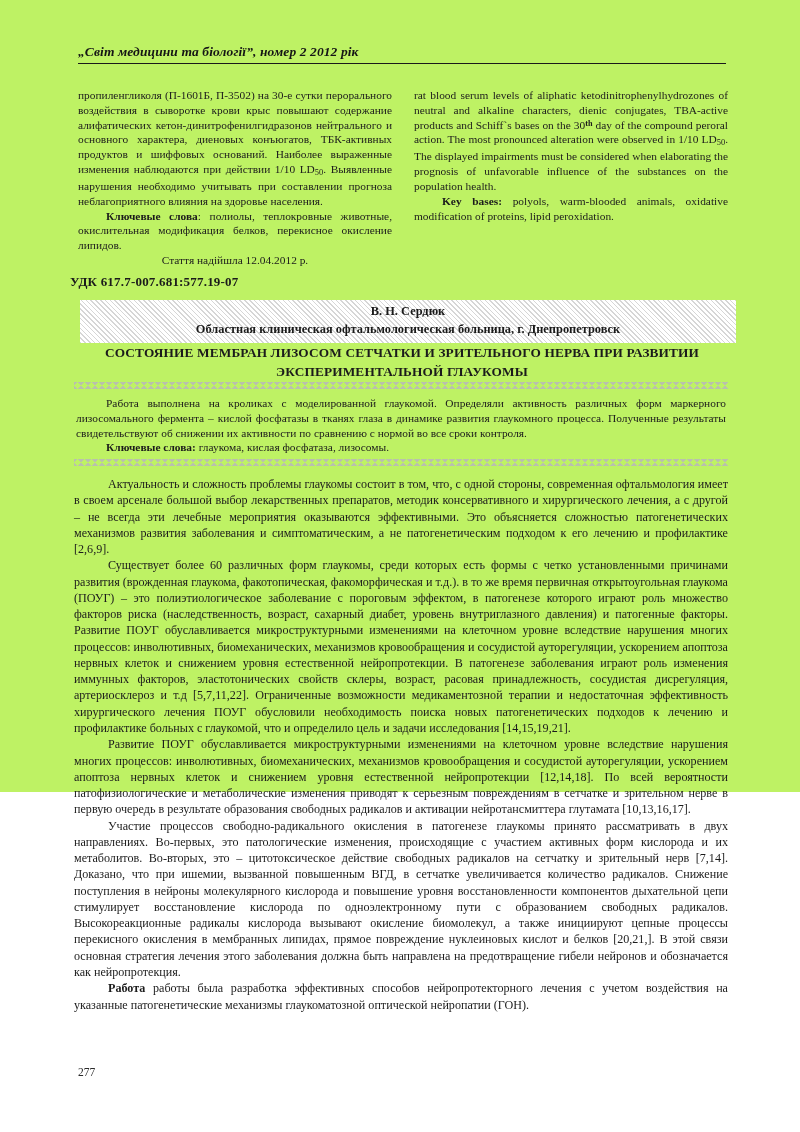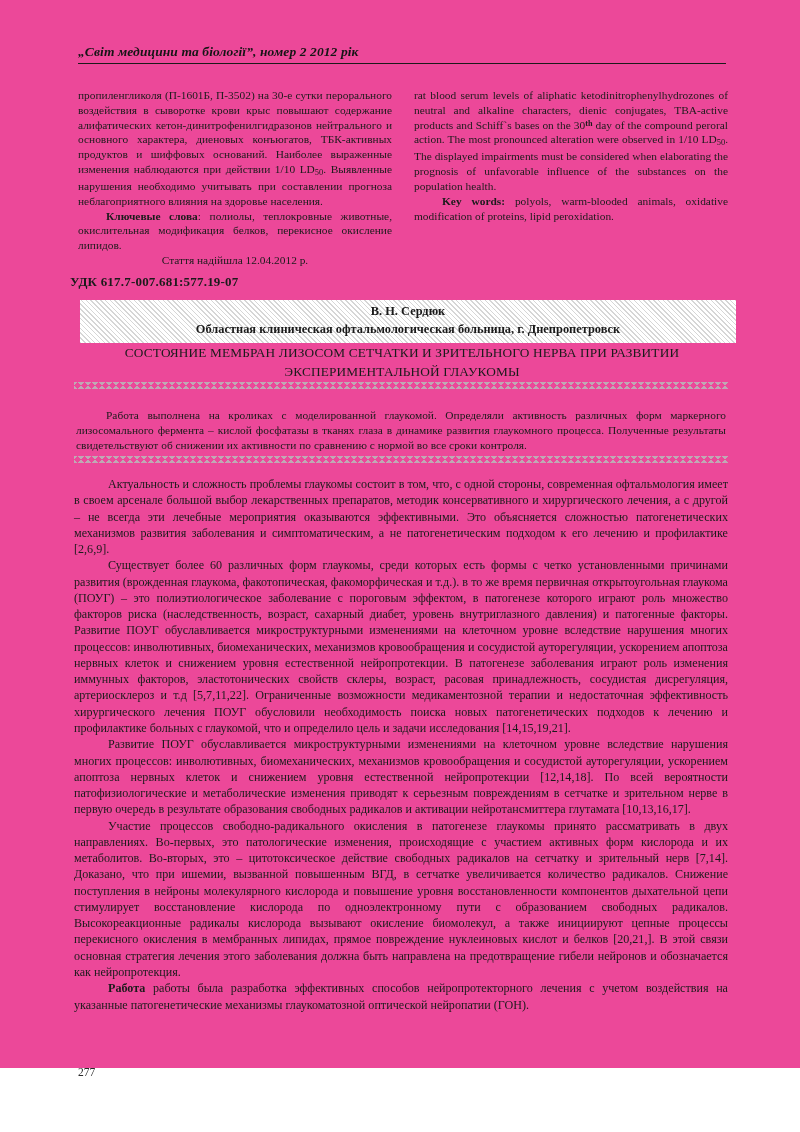--- a/index.html
+++ b/index.html
@@ -14,24 +14,24 @@
     font-family: "Liberation Serif", "DejaVu Serif", serif;
     color: #1b1b1b;
     position: relative;
     overflow: hidden;
   }
 
   .page {
     position: absolute;
     inset: 0;
     width: 800px;
-    height: 1068px;
+    height: 792px;
     box-sizing: border-box;
     padding: 8px;
-    background: #ec4899;
+    background: #bef264;
   }
 
   
   .running-head {
     position: absolute;
     left: 78px;
     top: 44px;
     width: 648px;
   }
   .running-head .rh-text {
@@ -129,21 +129,21 @@
     line-height: 1.45;
   }
 
   
   .article-title {
     position: absolute;
     left: 78px;
     top: 344px;
     width: 648px;
     text-align: center;
-    font-weight: normal;
+    font-weight: bold;
     font-size: 13.3px;
     line-height: 1.42;
     letter-spacing: 0.15px;
   }
 
   
   .abstract {
     position: absolute;
     left: 74px;
     top: 382px;
@@ -166,21 +166,20 @@
     padding: 7px 2px 4px 2px;
     font-size: 11.4px;
     line-height: 1.30;
     text-align: justify;
   }
   .abstract-body p {
     margin: 0;
   }
   .abstract-body p.indent {
     text-indent: 30px;
-    margin-top: 12px;
   }
 
   
   .body-text {
     position: absolute;
     left: 74px;
     top: 476px;
     width: 654px;
     font-size: 12.1px;
     line-height: 1.345;
@@ -216,41 +215,42 @@
   <div class="top-cols">
 
     <div class="col">
       <p><span>пропиленгликоля (П-1601Б, П-3502) на 30-е сутки перорального воздействия в сыворотке крови крыс повышают содержание алифатических  кетон-динитрофенилгидразонов нейтрального и основного характера, диеновых конъюгатов, ТБК-активных продуктов и шиффовых оснований. Наиболее выраженные изменения наблюдаются при действии 1/10 LD</span><sub class="smallnum">50</sub><span>. Выявленные нарушения необходимо учитывать при составлении прогноза неблагоприятного влияния на здоровье населения.</span></p>
       <p class="indent"><span class="kw-label">Ключевые слова</span><span>: полиолы, теплокровные животные, окислительная модификация белков, перекисное окисление липидов.</span></p>
       <p class="centered-line">Стаття надійшла 12.04.2012 р.</p>
     </div>
 
     <div class="col">
       <p><span>rat blood serum levels of aliphatic ketodinitrophenylhydrozones of neutral and alkaline characters, dienic conjugates, TBA-active products and Schiff`s bases on the 30</span><sup class="smallnum">th</sup><span> day of the compound peroral action. The most pronounced alteration were observed in 1/10 LD</span><sub class="smallnum">50</sub><span>. The displayed impairments must be considered when elaborating the prognosis of unfavorable influence of the substances on the population health.</span></p>
-      <p class="indent"><span class="kw-label">Key words:</span><span> polyols, warm-blooded animals, oxidative modification of proteins, lipid peroxidation.</span></p>
+      <p class="indent"><span class="kw-label">Key bases:</span><span> polyols, warm-blooded animals, oxidative modification of proteins, lipid peroxidation.</span></p>
     </div>
 
   </div>
 
   <div class="udk">УДК 617.7-007.681:577.19-07</div>
 
   <div class="author-band">
     <div class="author-name">В. Н. Сердюк</div>
     <div class="author-affil">Областная клиническая офтальмологическая больница, г. Днепропетровск</div>
   </div>
 
   <div class="article-title">
     <div>СОСТОЯНИЕ МЕМБРАН ЛИЗОСОМ СЕТЧАТКИ И ЗРИТЕЛЬНОГО НЕРВА ПРИ РАЗВИТИИ</div>
     <div>ЭКСПЕРИМЕНТАЛЬНОЙ ГЛАУКОМЫ</div>
   </div>
 
   <div class="abstract">
     <div class="zigzag"></div>
     <div class="abstract-body">
       <p class="indent">Работа выполнена на кроликах с моделированной глаукомой. Определяли активность различных форм маркерного лизосомального фермента – кислой фосфатазы в тканях глаза в динамике развития глаукомного процесса. Полученные результаты свидетельствуют об снижении их активности по сравнению с нормой во все сроки контроля.</p>
+      <p class="indent"><span class="kw-label">Ключевые слова:</span><span> глаукома, кислая фосфатаза, лизосомы.</span></p>
     </div>
     <div class="zigzag"></div>
   </div>
 
   <div class="body-text">
     <p>Актуальность и сложность проблемы глаукомы состоит в том, что, с одной стороны, современная офтальмология имеет в своем арсенале большой выбор лекарственных препаратов, методик консервативного и хирургического лечения, а с другой – не всегда эти лечебные мероприятия оказываются эффективными. Это объясняется сложностью патогенетических механизмов развития заболевания и симптоматическим, а не патогенетическим подходом к его лечению и профилактике [2,6,9].</p>
     <p>Существует более 60 различных форм глаукомы, среди которых есть формы с четко установленными причинами развития (врожденная глаукома, факотопическая, факоморфическая и т.д.). в то же время первичная открытоугольная глаукома (ПОУГ) – это полиэтиологическое заболевание с пороговым эффектом, в патогенезе которого играют роль множество факторов риска (наследственность, возраст, сахарный диабет, уровень внутриглазного давления) и патогенные факторы. Развитие ПОУГ обуславливается микроструктурными изменениями на клеточном уровне вследствие нарушения многих процессов: инволютивных, биомеханических, механизмов кровообращения и сосудистой ауторегуляции, ускорением апоптоза нервных клеток и снижением уровня естественной нейропротекции. В патогенезе заболевания играют роль изменения иммунных факторов, эластотонических свойств склеры, возраст, расовая принадлежность, сосудистая дисрегуляция, артериосклероз и т.д [5,7,11,22]. Ограниченные возможности медикаментозной терапии и недостаточная эффективность хирургического лечения ПОУГ обусловили необходимость поиска новых патогенетических подходов к лечению и профилактике больных с глаукомой, что и определило цель и задачи исследования [14,15,19,21].</p>
     <p>Развитие ПОУГ обуславливается микроструктурными изменениями на клеточном уровне вследствие нарушения многих процессов: инволютивных, биомеханических, механизмов кровообращения и сосудистой ауторегуляции, ускорением апоптоза нервных клеток и снижением уровня естественной нейропротекции [12,14,18]. По всей вероятности патофизиологические и метаболические изменения приводят к серьезным повреждениям в сетчатке и зрительном нерве в первую очередь в результате образования свободных радикалов и активации нейротансмиттера глутамата [10,13,16,17].</p>
     <p>Участие процессов свободно-радикального окисления в патогенезе глаукомы принято рассматривать в двух направлениях. Во-первых, это патологические изменения, происходящие с участием активных форм кислорода и их метаболитов. Во-вторых, это – цитотоксическое действие свободных радикалов на сетчатку и зрительный нерв [7,14]. Доказано, что при ишемии, вызванной повышенным ВГД, в сетчатке увеличивается количество радикалов. Снижение поступления в нейроны молекулярного кислорода и повышение уровня восстановленности компонентов дыхательной цепи стимулирует восстановление кислорода по одноэлектронному пути с образованием свободных радикалов. Высокореакционные радикалы кислорода вызывают окисление биомолекул, а также инициируют цепные процессы перекисного окисления в мембранных липидах, прямое повреждение нуклеиновых кислот и белков [20,21,]. В этой связи основная стратегия лечения этого заболевания должна быть направлена на предотвращение гибели нейронов и обозначается как нейропротекция.</p>
     <p><span class="bold-lead">Работа</span><span> работы была разработка эффективных способов нейропротекторного лечения с учетом воздействия на указанные патогенетические механизмы глаукоматозной оптической нейропатии (ГОН).</span></p>

